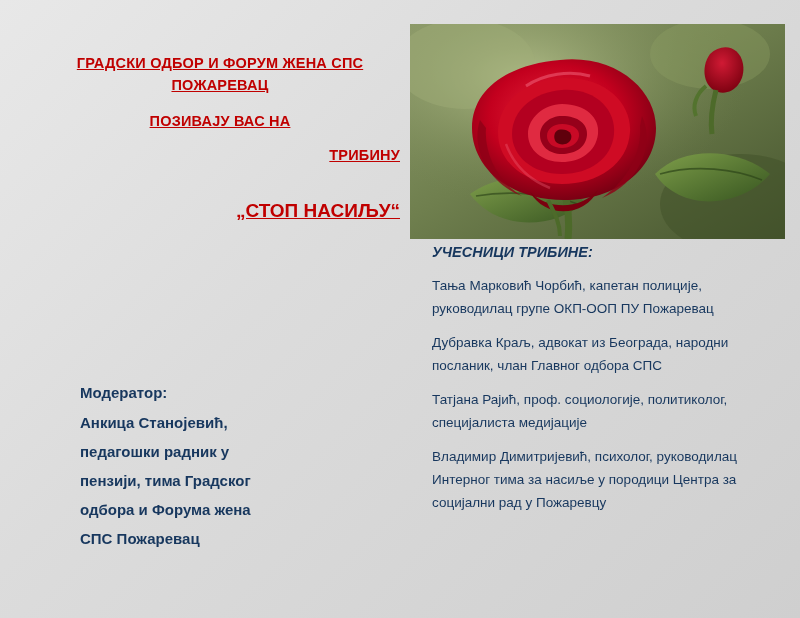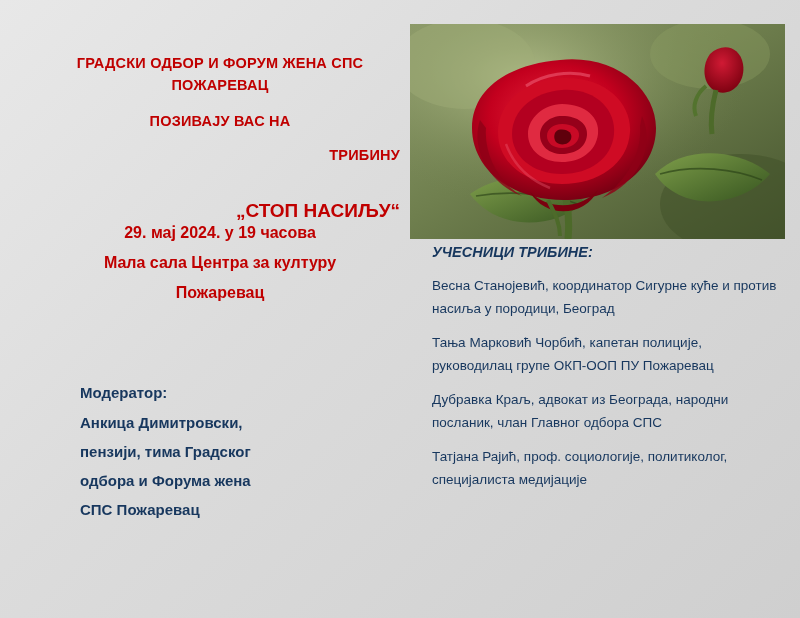--- a/index.html
+++ b/index.html
@@ -23,20 +23,21 @@
 
   
   .headline-block {
     position: absolute;
     left: 40px;
     top: 52px;
     width: 360px;
     text-align: center;
     color: #c00000;
     font-weight: bold;
+    text-decoration: underline;
   }
   .headline-line {
     font-size: 14.5px;
     line-height: 22px;
     letter-spacing: 0.2px;
   }
   .headline-line.gap-top {
     margin-top: 14px;
   }
   .headline-line.gap-top2 {
@@ -126,29 +127,25 @@
 <div class="poster">
 
   <div class="headline-block">
     <div class="headline-line">ГРАДСКИ ОДБОР И ФОРУМ ЖЕНА СПС</div>
     <div class="headline-line">ПОЖАРЕВАЦ</div>
     <div class="headline-line gap-top">ПОЗИВАЈУ ВАС НА</div>
     <div class="headline-line gap-top2">ТРИБИНУ</div>
     <div class="title-quoted">„СТОП НАСИЉУ“</div>
   </div>
 
-  <div class="when-block">
-    <div class="when-line">29. мај 2024. у 19 часова</div>
-    <div class="when-line">Мала сала Центра за културу</div>
-    <div class="when-line">Пожаревац</div>
-  </div>
 
   <div class="moderator-block">
     <div class="moderator-title">Модератор:</div>
-    <div class="moderator-line">Анкица Димитровски,</div>
+    <div class="moderator-line">Анкица Станојевић,</div>
+    <div class="moderator-line">педагошки радник у</div>
     <div class="moderator-line">пензији, тима Градског</div>
     <div class="moderator-line">одбора  и Форума жена</div>
     <div class="moderator-line">СПС Пожаревац</div>
   </div>
 
   <div class="photo">
     <svg viewBox="0 0 375 215" preserveAspectRatio="none">
       <defs>
         <linearGradient id="bgGrad" x1="0" y1="0" x2="1" y2="1">
           <stop offset="0%" stop-color="#8d9a6a"></stop>
@@ -207,19 +204,19 @@
       <path d="M116 62 C134 50 160 46 180 52" stroke="#f0637a" stroke-width="3" fill="none" opacity="0.55"></path>
       <path d="M96 120 C104 142 120 156 140 164" stroke="#f0637a" stroke-width="2.5" fill="none" opacity="0.35"></path>
 
       <path d="M120 168 C138 186 170 186 188 166 C176 192 136 196 120 168 Z" fill="#7a000f"></path>
       <path d="M138 176 C146 192 150 200 150 212" stroke="#4d6a2a" stroke-width="4" fill="none"></path>
     </svg>
   </div>
 
   <div class="participants">
     <div class="participants-title">УЧЕСНИЦИ ТРИБИНЕ:</div>
-    <div class="participant">Весна Станојевић, координатор Сигурне куће и против насиља у породици, Београд</div>
     <div class="participant">Тања Марковић Чорбић, капетан полиције, руководилац групе ОКП-ООП ПУ Пожаревац</div>
     <div class="participant">Дубравка Краљ, адвокат из Београда, народни посланик, члан Главног одбора СПС</div>
     <div class="participant">Татјана Рајић,  проф. социологије,  политиколог, специјалиста медијације</div>
+    <div class="participant">Владимир Димитријевић, психолог, руководилац Интерног тима за насиље у породици Центра за социјални рад у Пожаревцу</div>
   </div>
 
 </div>
 
 </body></html>

